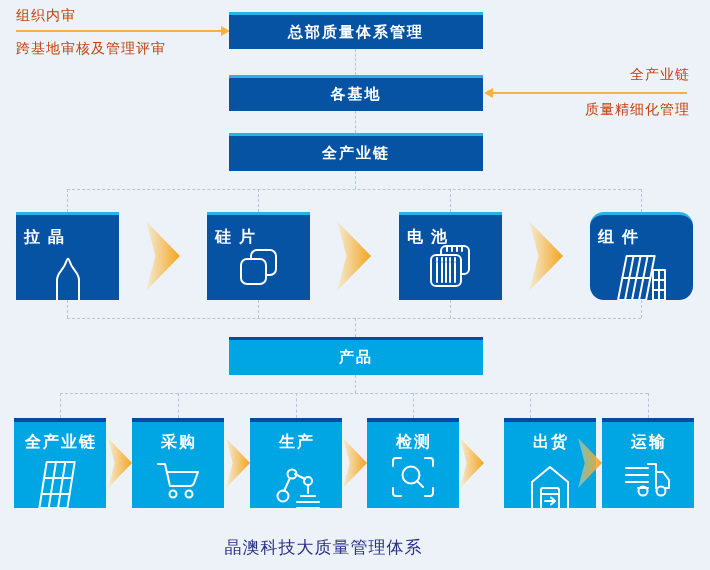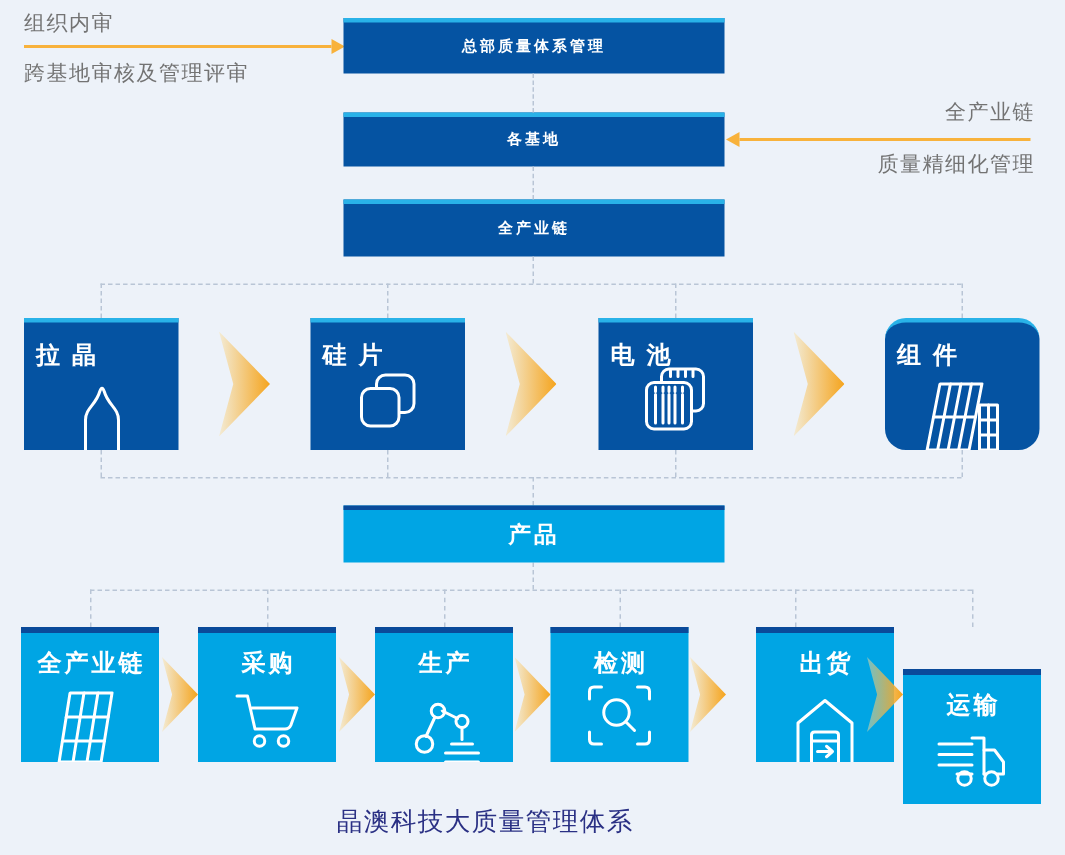--- a/index.html
+++ b/index.html
@@ -1,36 +1,36 @@
 <!DOCTYPE html>
 <html><head>
 <meta charset="utf-8">
 <style>
   html,body{margin:0;padding:0;}
   body{font-family:"Liberation Sans","DejaVu Sans",sans-serif;}
   .stage{position:relative;width:710px;height:570px;background:#edf2f9;overflow:hidden;}
 
   
-  .ann{position:absolute;font-size:14px;color:#737373;letter-spacing:1px;white-space:nowrap;}
+  .ann{position:absolute;font-size:14px;color:#c2410c;letter-spacing:1px;white-space:nowrap;}
   .ann-l1{left:16px;top:7px;}
   .ann-l2{left:16px;top:40px;}
   .ann-r1{right:20px;top:66px;text-align:right;}
   .ann-r2{right:20px;top:101px;text-align:left;}
 
   
   .aline{position:absolute;height:0;border-top:2px solid #f8b23c;}
   .aline-left{left:16px;top:30px;width:205px;}
   .aline-right{left:493px;top:92px;width:194px;}
   .ahead{position:absolute;width:0;height:0;border-top:5px solid transparent;border-bottom:5px solid transparent;}
   .ahead-right{left:221px;top:26px;border-left:9px solid #f8b23c;}
   .ahead-left{left:484px;top:88px;border-right:9px solid #f8b23c;}
 
   
   .tier{position:absolute;left:229px;width:254px;background:#0553a2;border-top:3px solid #29b2e8;
-        color:#fff;font-size:10px;font-weight:bold;letter-spacing:2px;text-align:center;box-sizing:border-box;}
+        color:#fff;font-size:15px;font-weight:bold;letter-spacing:2px;text-align:center;box-sizing:border-box;}
   .tier1{top:12px;height:37px;line-height:33px;}
   .tier2{top:75px;height:36px;line-height:32px;}
   .tier3{top:133px;height:38px;line-height:34px;}
 
   
   .product{position:absolute;left:229px;top:337px;width:254px;height:38px;background:#00a5e4;
            border-top:3px solid #0a4a9a;color:#fff;font-size:15px;font-weight:bold;letter-spacing:2px;
            text-align:center;line-height:34px;box-sizing:border-box;}
 
   
@@ -55,21 +55,21 @@
         box-sizing:border-box;color:#fff;overflow:hidden;}
   .p1{left:16px;} .p2{left:207px;} .p3{left:399px;} .p4{left:590px;border-radius:14px;}
   .pbox .lbl{display:block;text-align:left;margin-top:12px;font-size:16px;font-weight:bold;
              letter-spacing:8px;padding-left:8px;}
   .pbox svg{position:absolute;left:50%;transform:translateX(-50%);bottom:0;}
   .pbox .mid{bottom:12px;}
 
   
   .sbox{position:absolute;top:418px;width:92px;height:90px;background:#00a5e4;border-top:4px solid #0a4a9a;
         box-sizing:border-box;color:#fff;overflow:hidden;}
-  .s1{left:14px;} .s2{left:132px;} .s3{left:250px;} .s4{left:367px;} .s5{left:504px;} .s6{left:602px;margin-top:28px;}
+  .s1{left:14px;} .s2{left:132px;} .s3{left:250px;} .s4{left:367px;} .s5{left:504px;} .s6{left:602px;}
   .sbox .lbl{display:block;text-align:center;margin-top:10px;font-size:16px;font-weight:bold;letter-spacing:2px;padding-left:2px;}
   .sbox svg{position:absolute;left:50%;transform:translateX(-50%);bottom:0;}
   .sbox .mid{bottom:8px;}
 
   
   .chev{position:absolute;background:linear-gradient(to right,rgba(250,227,170,0.45),#f5a41d);
         clip-path:polygon(0 0,100% 50%,0 100%,28% 50%);}
   .chev-big{top:221px;width:34px;height:70px;}
   .chev-sm{top:438px;width:24px;height:50px;}
   .cg1{left:146px;} .cg2{left:337px;} .cg3{left:529px;}

